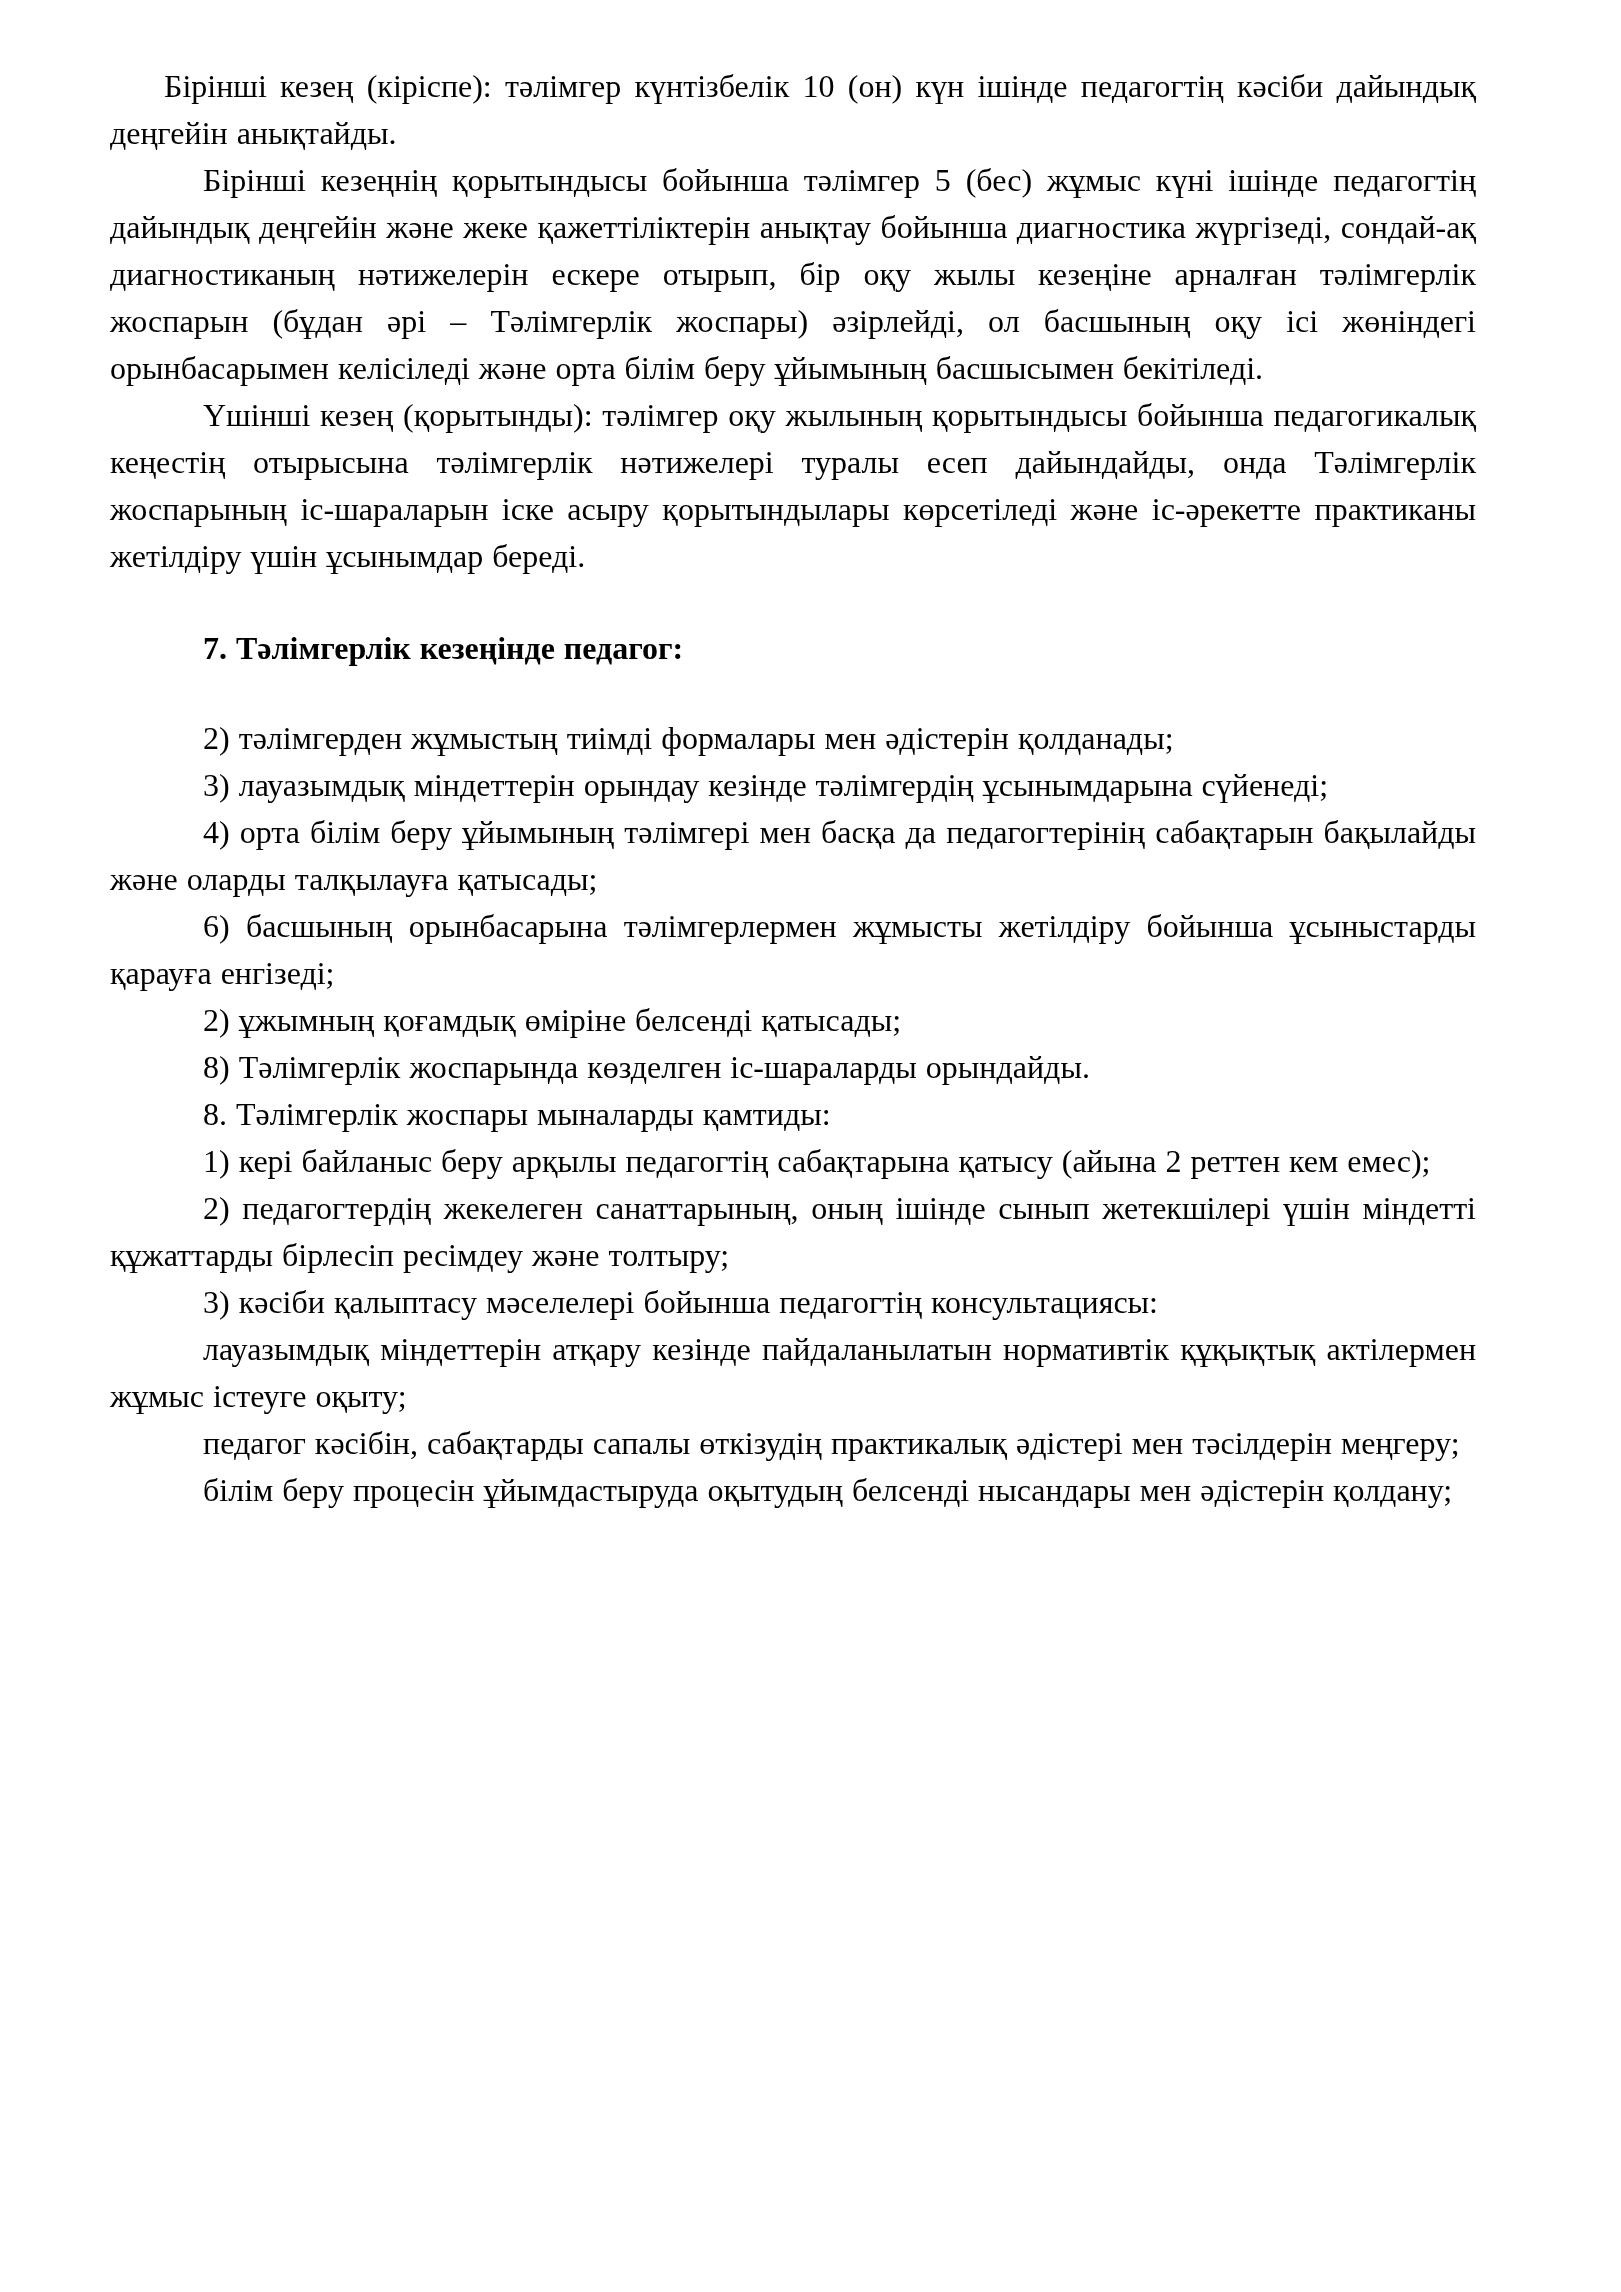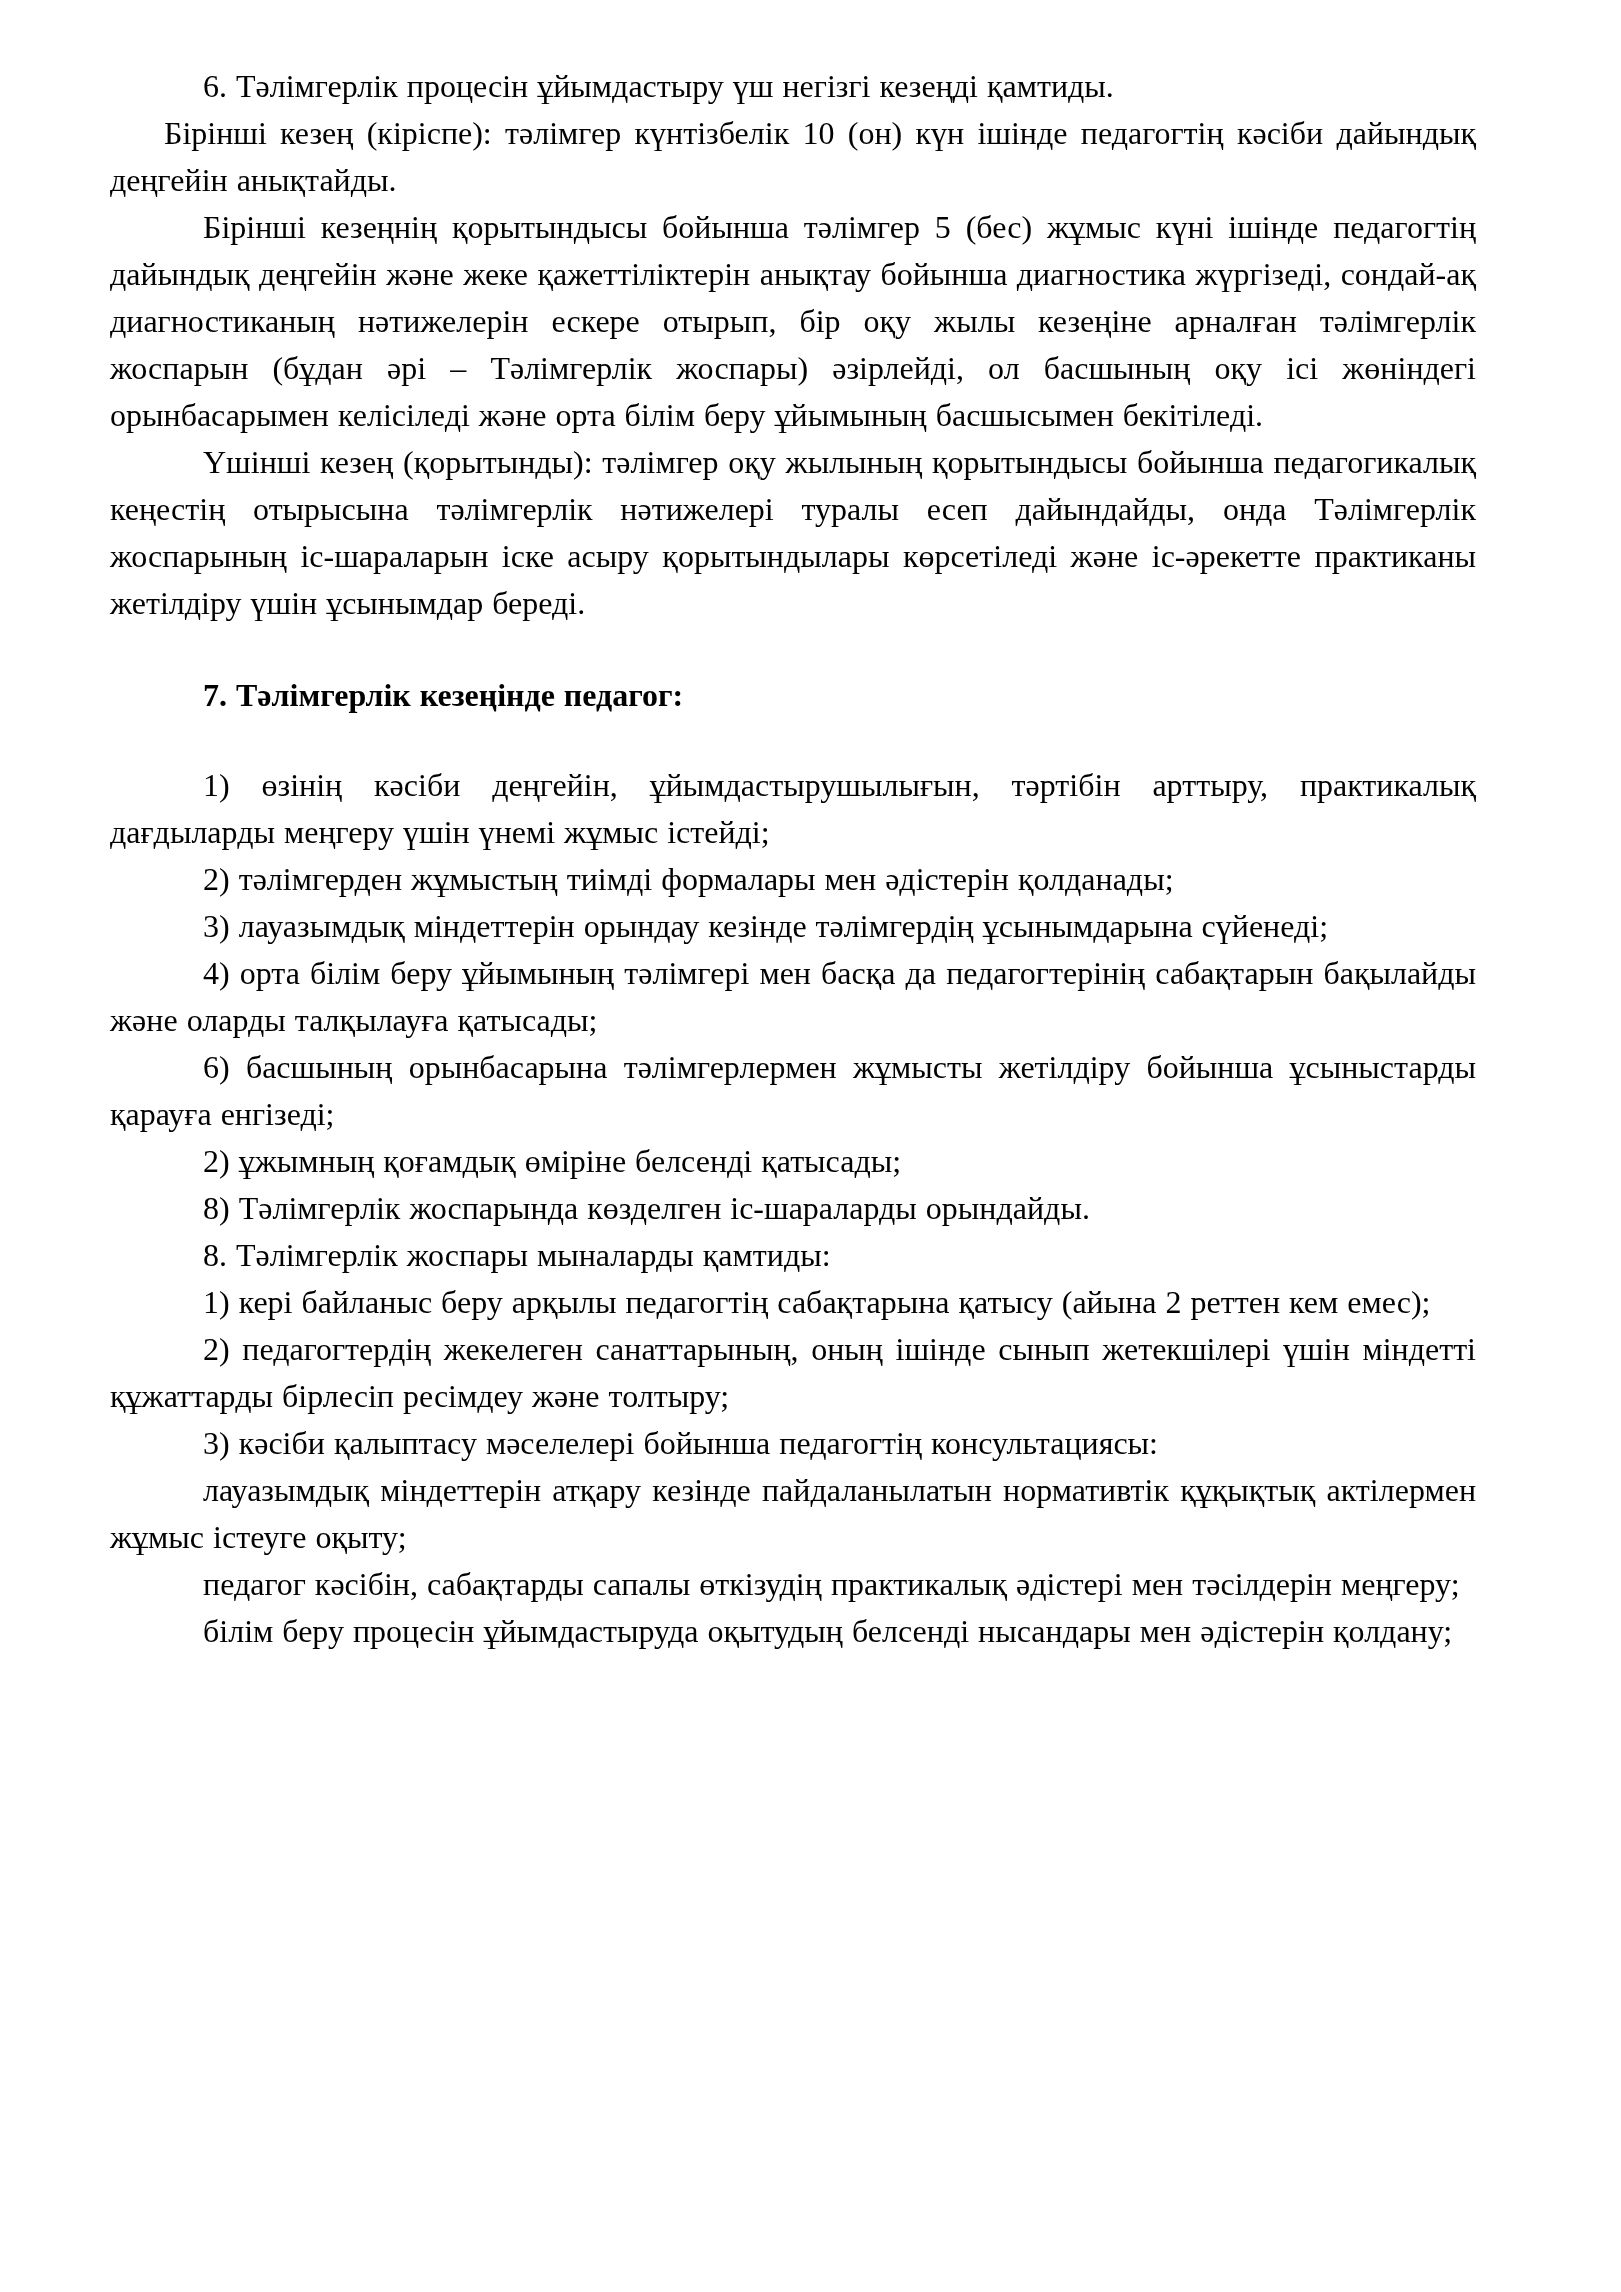--- a/index.html
+++ b/index.html
@@ -37,26 +37,24 @@
     text-align: left;
     margin-top: 45px;
     margin-bottom: 43px;
   }
 </style>
 </head>
 <body>
 
 <div class="page">
   <div class="content">
-    <p class="para">6. Тәлімгерлік процесін ұйымдастыру үш негізгі кезеңді қамтиды.</p>
     <p class="para indent-sm">Бірінші кезең (кіріспе): тәлімгер күнтізбелік 10 (он) күн ішінде педагогтің кәсіби дайындық деңгейін анықтайды.</p>
     <p class="para">Бірінші кезеңнің қорытындысы бойынша тәлімгер 5 (бес) жұмыс күні ішінде педагогтің дайындық деңгейін және жеке қажеттіліктерін анықтау бойынша диагностика жүргізеді, сондай-ақ диагностиканың нәтижелерін ескере отырып, бір оқу жылы кезеңіне арналған тәлімгерлік жоспарын (бұдан әрі – Тәлімгерлік жоспары) әзірлейді, ол басшының оқу ісі жөніндегі орынбасарымен келісіледі және орта білім беру ұйымының басшысымен бекітіледі.</p>
     <p class="para">Үшінші кезең (қорытынды): тәлімгер оқу жылының қорытындысы бойынша педагогикалық кеңестің отырысына тәлімгерлік нәтижелері туралы есеп дайындайды, онда Тәлімгерлік жоспарының іс-шараларын іске асыру қорытындылары көрсетіледі және іс-әрекетте практиканы жетілдіру үшін ұсынымдар береді.</p>
     <p class="para heading">7. Тәлімгерлік кезеңінде педагог:</p>
-    <p class="para">1) өзінің кәсіби деңгейін, ұйымдастырушылығын, тәртібін арттыру, практикалық дағдыларды меңгеру үшін үнемі жұмыс істейді;</p>
     <p class="para">2) тәлімгерден жұмыстың тиімді формалары мен әдістерін қолданады;</p>
     <p class="para">3) лауазымдық міндеттерін орындау кезінде тәлімгердің ұсынымдарына сүйенеді;</p>
     <p class="para">4) орта білім беру ұйымының тәлімгері мен басқа да педагогтерінің сабақтарын бақылайды және оларды талқылауға қатысады;</p>
     <p class="para">6) басшының орынбасарына тәлімгерлермен жұмысты жетілдіру бойынша ұсыныстарды қарауға енгізеді;</p>
     <p class="para">2) ұжымның қоғамдық өміріне белсенді қатысады;</p>
     <p class="para">8) Тәлімгерлік жоспарында көзделген іс-шараларды орындайды.</p>
     <p class="para">8. Тәлімгерлік жоспары мыналарды қамтиды:</p>
     <p class="para">1) кері байланыс беру арқылы педагогтің сабақтарына қатысу (айына 2 реттен кем емес);</p>
     <p class="para">2) педагогтердің жекелеген санаттарының, оның ішінде сынып жетекшілері үшін міндетті құжаттарды бірлесіп ресімдеу және толтыру;</p>
     <p class="para">3) кәсіби қалыптасу мәселелері бойынша педагогтің консультациясы:</p>

